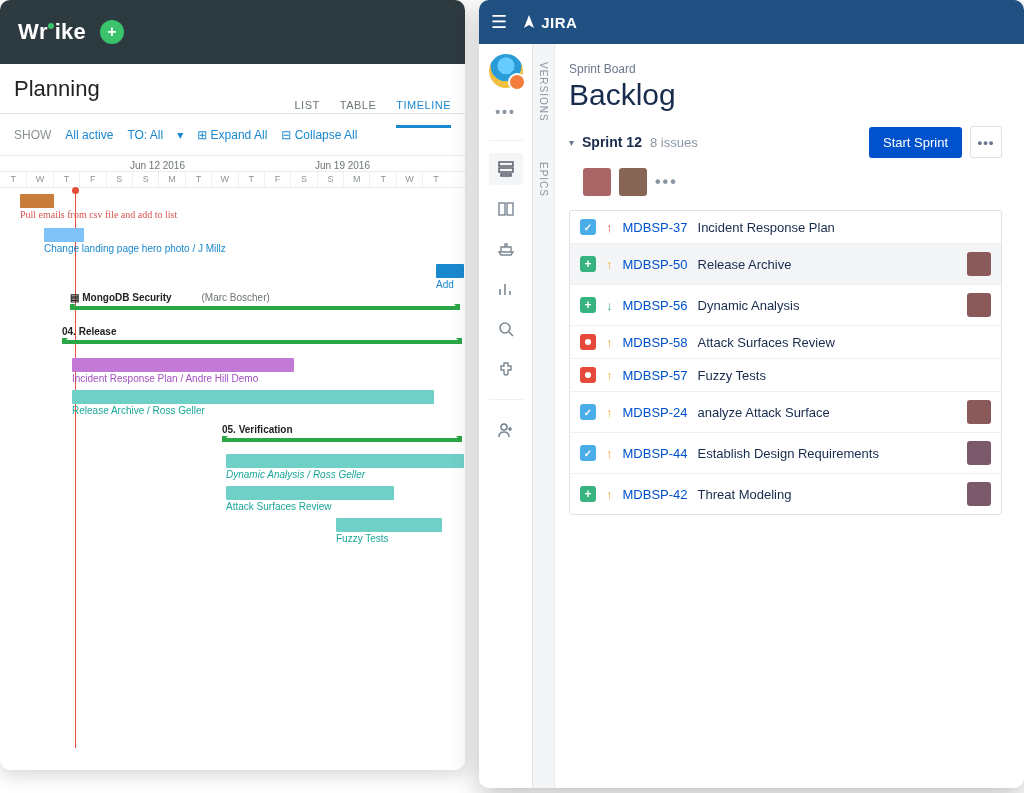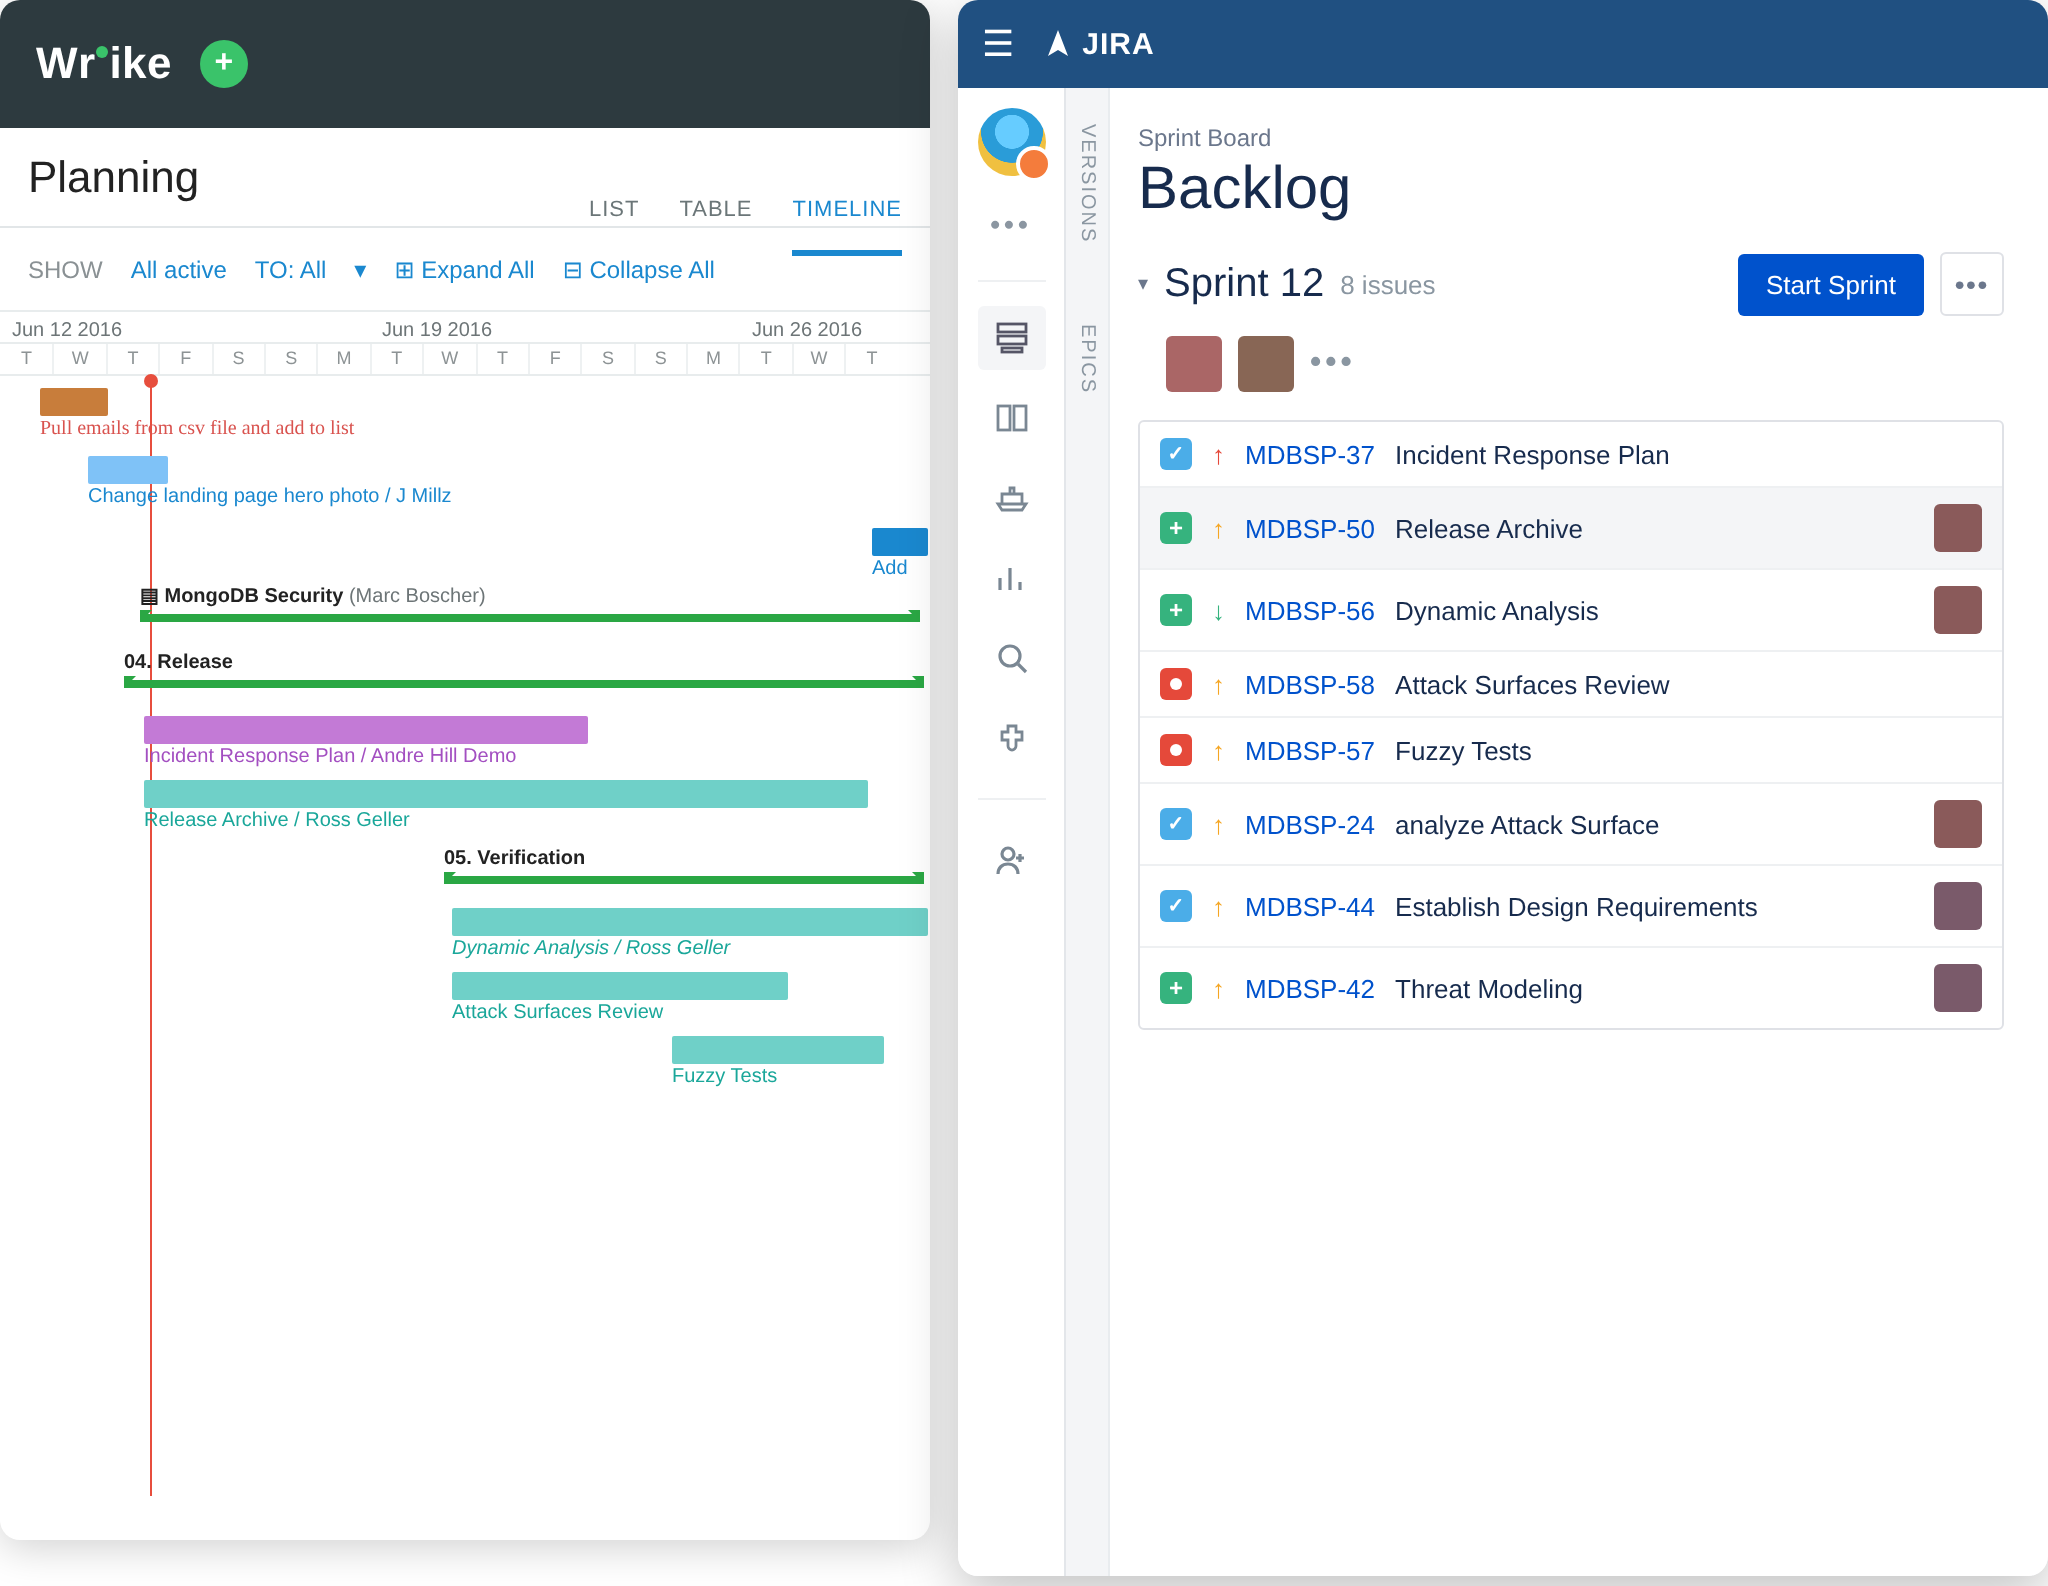--- a/index.html
+++ b/index.html
@@ -31,21 +31,21 @@
 
   .wrike-filters {
     height: 42px; border-bottom: 1px solid #e8eced; display: flex; align-items: center;
     gap: 14px; padding: 0 14px; font-size: 12px; color: #8a9194;
   }
   .wf-blue { color: #1a88cf; }
 
   .wrike-dates {
     display: flex; font-size: 10px; color: #6d7577; border-bottom: 1px solid #e8eced;
   }
-  .wrike-date-block { flex: 0 0 185px; padding: 4px 0 0 6px; }
+  .wrike-date-block { flex: 0 0 185px; padding: 4px 0 0 6px; text-align: right; }
   .wrike-days { display: flex; font-size: 9px; color: #8d9395; border-bottom: 1px solid #e8eced;}
   .wrike-days span { flex: 0 0 26.4px; text-align:center; padding: 2px 0 3px; border-left:1px solid #eef1f2;}
   .wrike-days span:first-child{border-left:none;}
 
   .wrike-canvas { position: relative; height: 560px; background:#fff;}
   .today-line { position:absolute; top:0; bottom:0; width:1px; background:#e74e3d; left: 75px;}
   .today-line::before{content:''; position:absolute; top:-1px; left:-3px; width:7px; height:7px; background:#e74e3d; border-radius:50%;}
 
   .gantt-item { position:absolute; font-size:10px; white-space: nowrap; }
   .gbar { height: 14px; border-radius: 1px; }
@@ -86,21 +86,21 @@
 
   .jira-main { flex:1; background:#fff; padding: 18px 22px 12px 14px; overflow:hidden;}
   .jira-crumb{ font-size:12px; color:#6b778c; margin-bottom:2px;}
   .jira-h1{ font-size:30px; color:#172b4d; font-weight:500; margin-bottom:14px;}
   .jira-filterrow{ display:flex; align-items:center; gap:12px; margin-bottom:24px;}
   .search-btn{ width:30px;height:30px;border:1px solid #c8cfd6;border-radius:3px;display:flex;align-items:center;justify-content:center;color:#7a8793;}
   .qf-label{font-size:11px; font-weight:700; color:#6b778c; letter-spacing:.3px;}
   .qf-link{font-size:13px; color:#0052cc;}
   
   .sprint-head{display:flex; align-items:center; gap:8px; margin-bottom:10px;}
-  .sprint-name{font-size:20px; font-weight:400; color:#172b4d;}
+  .sprint-name{font-size:14px; font-weight:700; color:#172b4d;}
   .sprint-count{font-size:13px; color:#8a96a1;}
   .chev{color:#6b778c; font-size:10px;}
   .spacer{flex:1;}
   .start-btn{background:#0052cc; color:#fff; border:none; border-radius:3px; padding:8px 14px; font-size:13px; font-weight:500;}
   .dots-btn{border:1px solid #dfe1e6; background:#fff; width:32px; height:32px; border-radius:3px; color:#6b778c; font-weight:700; letter-spacing:1px;}
 
   .avatars-row{display:flex; align-items:center; gap:8px; margin:6px 0 14px 14px;}
   .mini-av{width:28px;height:28px;border-radius:3px; background:#a66;}
   .mini-av.b{background:#865;}
   .mini-dots{color:#8a96a1; letter-spacing:2px; font-weight:700;}
@@ -195,21 +195,21 @@
       <div class="gbar bar-lblue" style="width:40px;"></div>
       <div class="glabel lbl-blue">Change landing page hero photo / J Millz</div>
     </div>
 
     <div class="gantt-item" style="left:436px; top:76px;">
       <div class="gbar bar-blue" style="width:28px;"></div>
       <div class="glabel lbl-blue">Add</div>
     </div>
 
     <div class="gantt-item" style="left:70px; top:104px;">
-      <div class="section-label">▤ <span>MongoDB Security</span> <span style="font-weight:400;color:#6d7577;">(Marc Boscher)</span></div>
+      <div class="section-label">▤ <span>MongoDB Security</span> <span style="font-weight:400;color:#6d7577;margin-left:27px;">(Marc Boscher)</span></div>
       <div class="bar-green-line" style="width:390px; margin-top:3px;"></div>
     </div>
 
     <div class="gantt-item section-label" style="left:62px; top:138px;">04. Release</div>
     <div class="gantt-item" style="left:62px; top:152px;">
       <div class="bar-green-line" style="width:400px;"></div>
     </div>
 
     <div class="gantt-item" style="left:72px; top:170px;">
       <div class="gbar bar-purple" style="width:222px;"></div>

